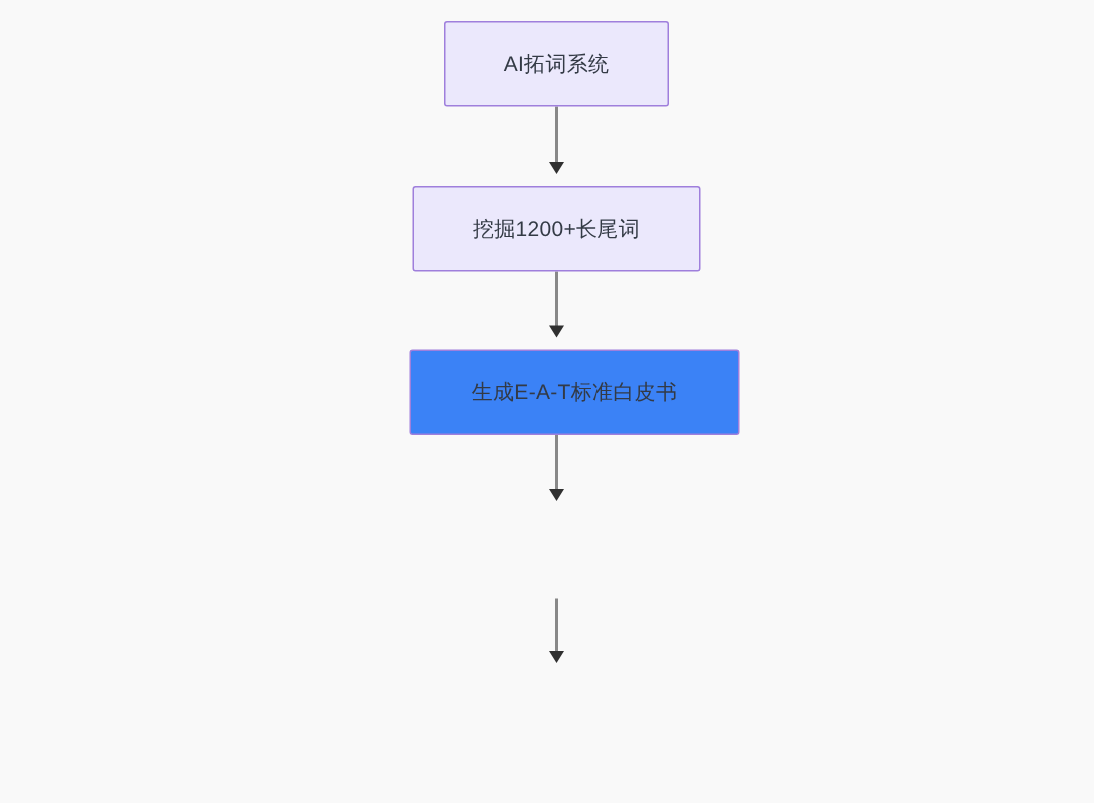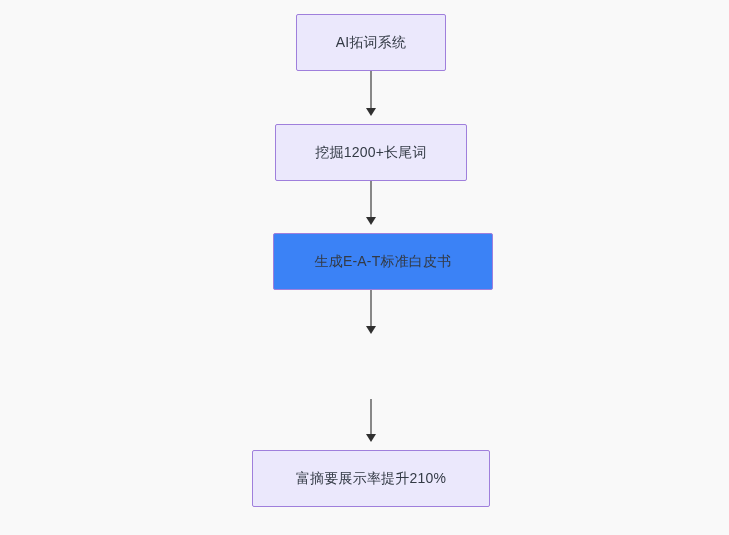--- a/index.html
+++ b/index.html
@@ -81,17 +81,14 @@
 
   <div class="node" id="node-0" style="left: 296px; top: 14px; width: 150px; height: 57px; background: rgb(235, 232, 252); border-color: rgb(159, 127, 220); color: rgb(51, 58, 69);">
     <span class="node-label">AI拓词系统</span>
   </div>
   <div class="node" id="node-1" style="left: 275px; top: 124px; width: 192px; height: 57px; background: rgb(235, 232, 252); border-color: rgb(159, 127, 220); color: rgb(51, 58, 69);">
     <span class="node-label">挖掘1200+长尾词</span>
   </div>
   <div class="node" id="node-2" style="left: 261px; top: 233px; width: 220px; height: 57px; background: #3b82f6; border-color: rgb(159, 127, 220); color: rgb(51, 58, 69); margin-left: 12px;">
     <span class="node-label">生成E-A-T标准白皮书</span>
   </div>
-  <div class="node" id="node-4" style="left: 252px; top: 450px; width: 238px; height: 57px; background: rgb(235, 232, 252); border-color: rgb(159, 127, 220); color: rgb(51, 58, 69);">
-    <span class="node-label">富摘要展示率提升210%</span>
-  </div>
 
 </div>
 
 </body></html>

